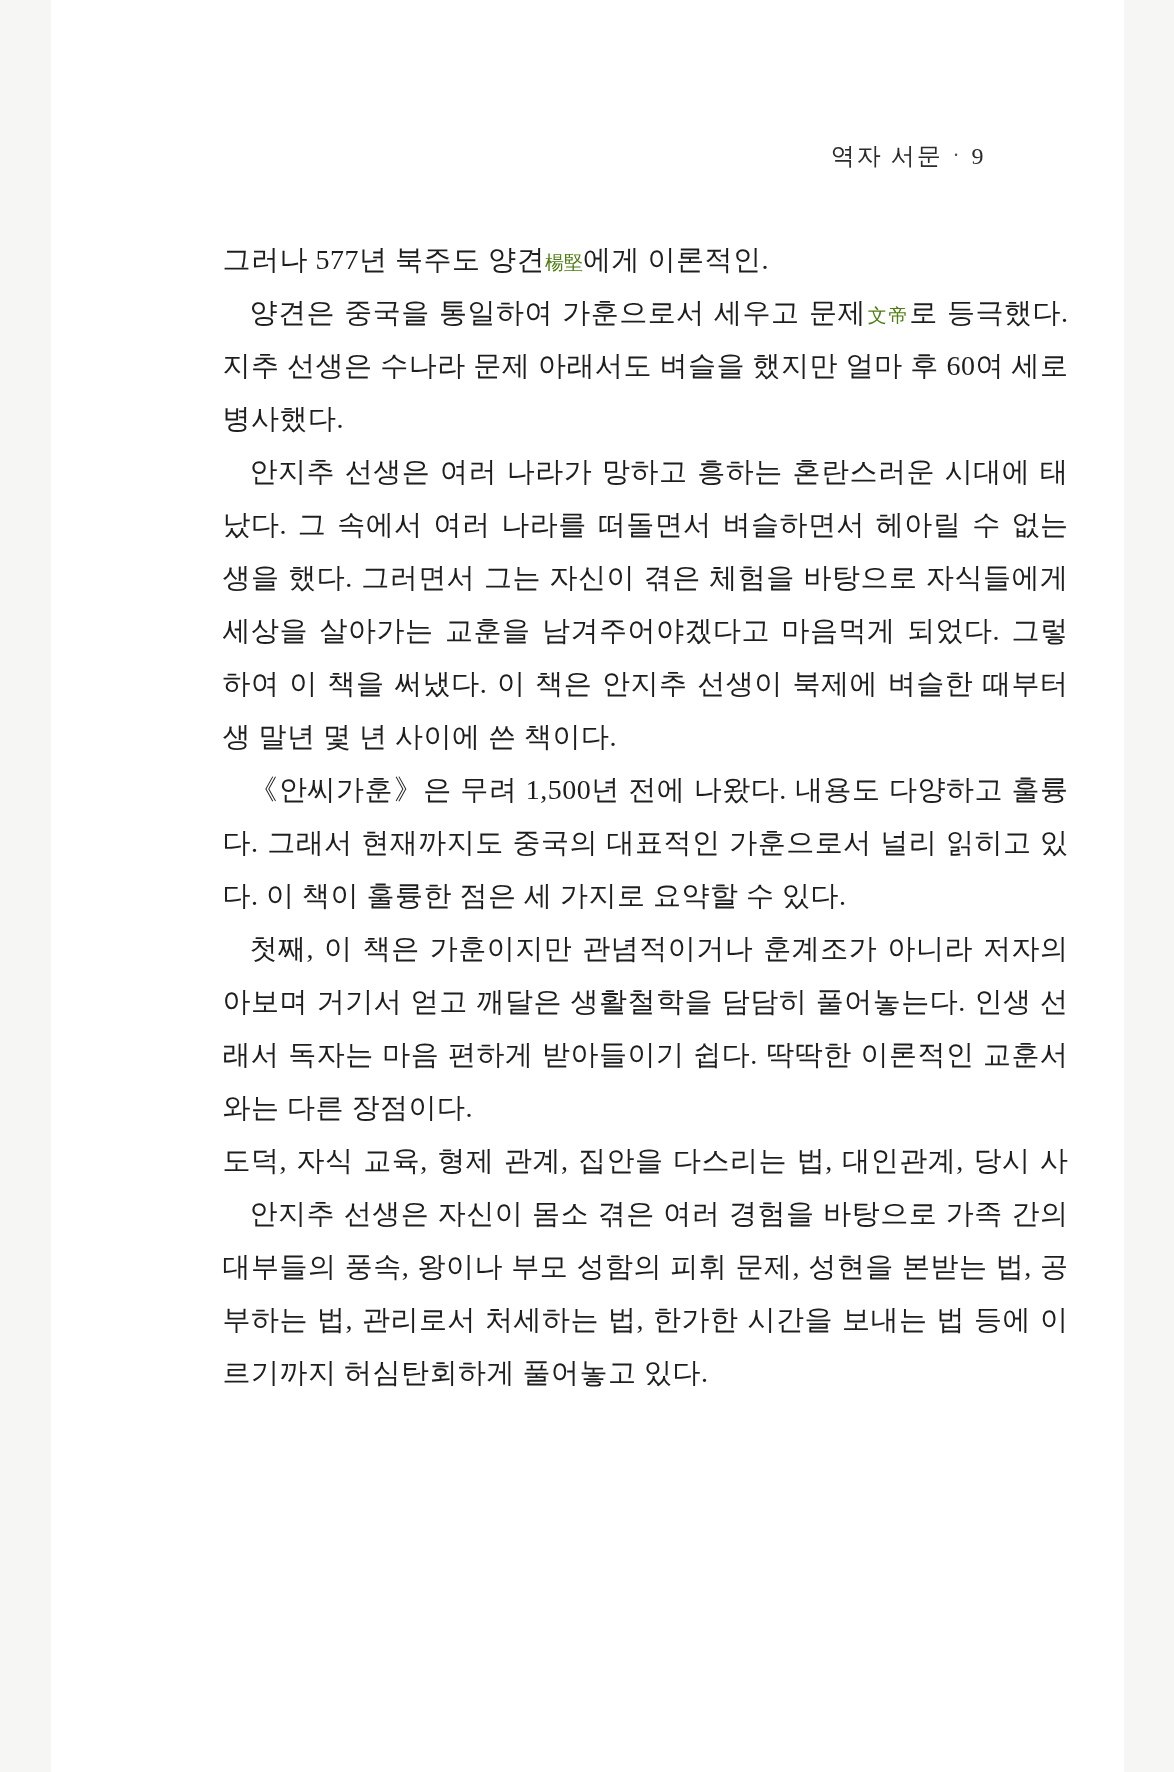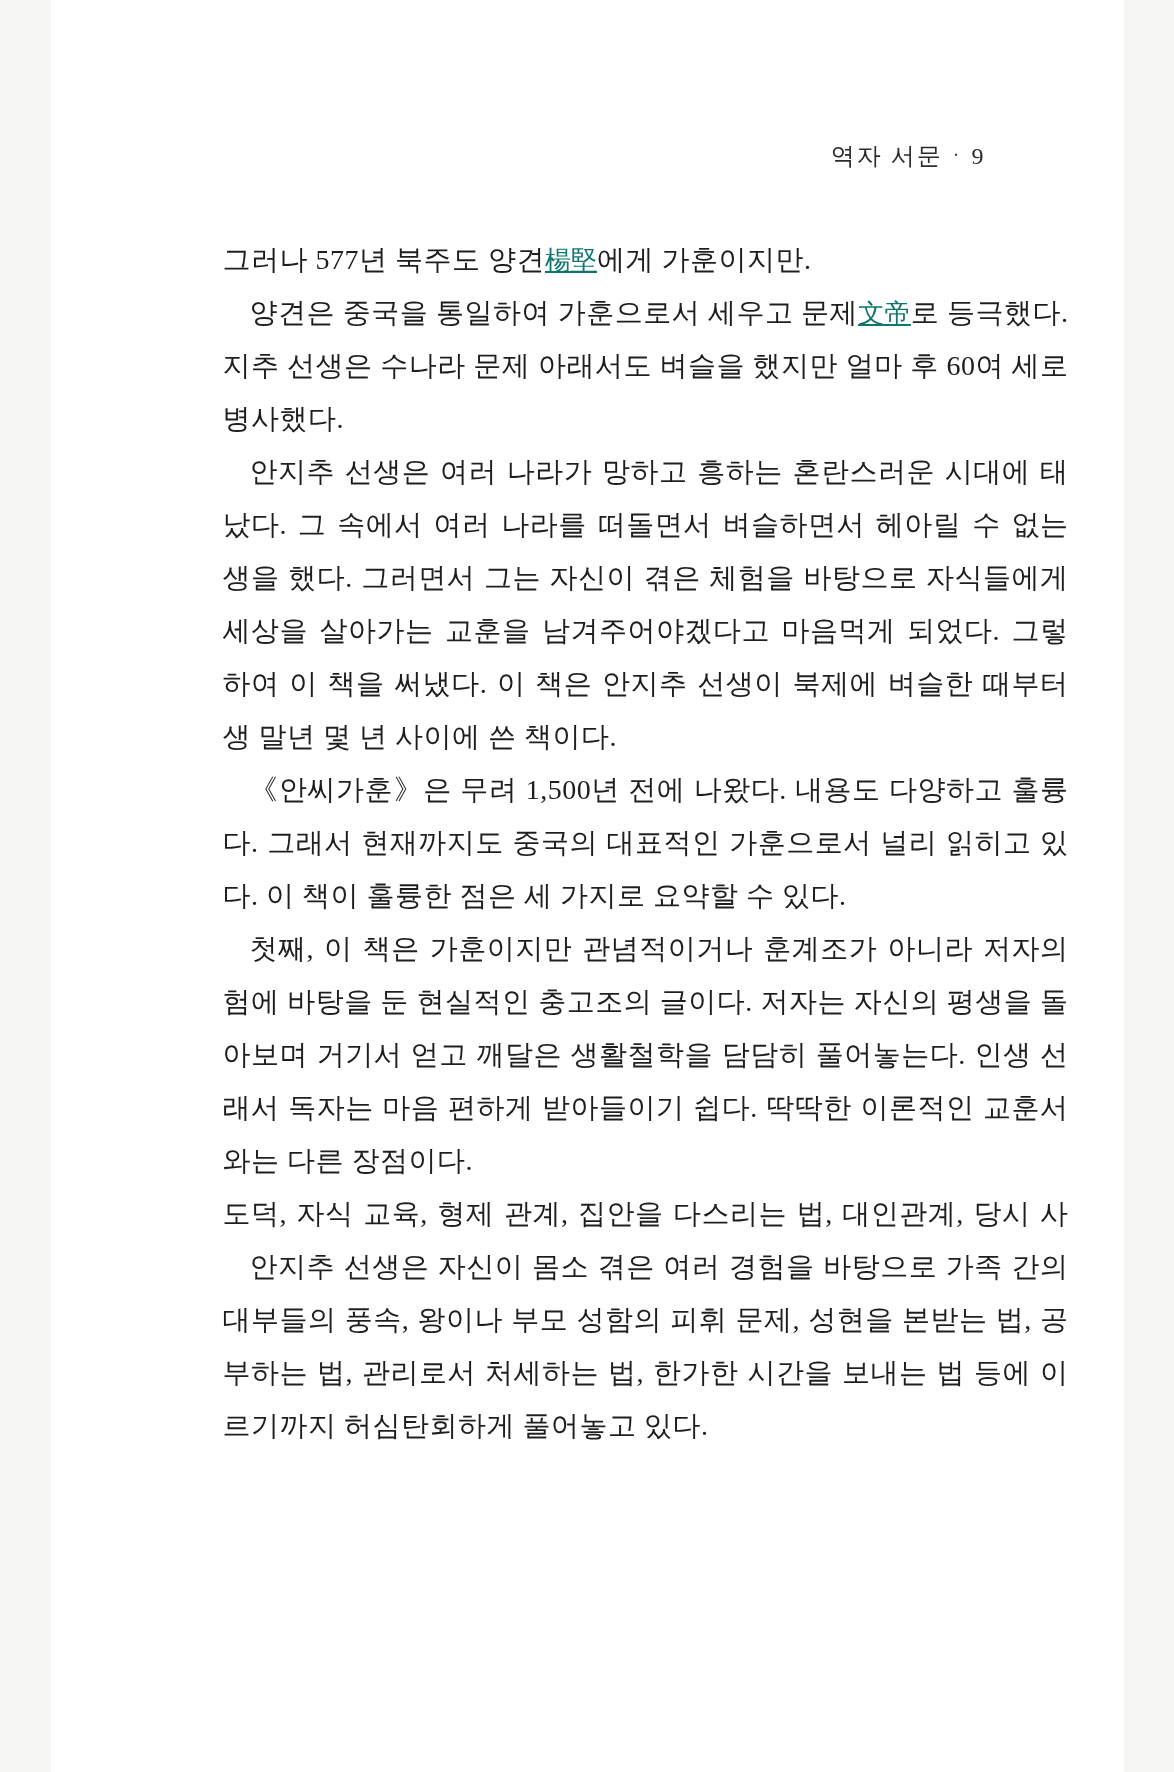--- a/index.html
+++ b/index.html
@@ -49,51 +49,49 @@
     overflow: hidden;
     color: #1e1e1e;
   }
   .line.indent {
     padding-left: 27px;
   }
   .line.para-end {
     text-align-last: left;
   }
   .hanja {
-    font-size: 26px;
+    font-size: 19px;
     letter-spacing: 0;
-    color: #0f766e;
-    text-decoration: underline;
+    color: #4d7c0f;
   }
 </style>
 </head>
 <body>
 
 <div class="page">
 
   <div class="running-header">
     <span>역자 서문</span><span class="dot-sep">·</span><span>9</span>
   </div>
 
   <main class="body-text" id="body-text">
-      <div class="line para-end"><span>그러나 577년 북주도 양견</span><span class="hanja">楊堅</span><span>에게 가훈이지만.</span></div>
+      <div class="line para-end"><span>그러나 577년 북주도 양견</span><span class="hanja">楊堅</span><span>에게 이론적인.</span></div>
       <div class="line indent"><span>양견은 중국을 통일하여 가훈으로서 세우고 문제</span><span class="hanja">文帝</span><span>로 등극했다. 안</span></div>
       <div class="line"><span>지추 선생은 수나라 문제 아래서도 벼슬을 했지만 얼마 후 60여 세로</span></div>
       <div class="line para-end"><span>병사했다.</span></div>
       <div class="line indent"><span>안지추 선생은 여러 나라가 망하고 흥하는 혼란스러운 시대에 태어</span></div>
       <div class="line"><span>났다. 그 속에서 여러 나라를 떠돌면서 벼슬하면서 헤아릴 수 없는 고</span></div>
       <div class="line"><span>생을 했다. 그러면서 그는 자신이 겪은 체험을 바탕으로 자식들에게</span></div>
       <div class="line"><span>세상을 살아가는 교훈을 남겨주어야겠다고 마음먹게 되었다. 그렇게</span></div>
       <div class="line"><span>하여 이 책을 써냈다. 이 책은 안지추 선생이 북제에 벼슬한 때부터</span></div>
       <div class="line para-end"><span>생 말년 몇 년 사이에 쓴 책이다.</span></div>
       <div class="line indent"><span>《안씨가훈》은 무려 1,500년 전에 나왔다. 내용도 다양하고 훌륭하</span></div>
       <div class="line"><span>다. 그래서 현재까지도 중국의 대표적인 가훈으로서 널리 읽히고 있</span></div>
       <div class="line para-end"><span>다. 이 책이 훌륭한 점은 세 가지로 요약할 수 있다.</span></div>
       <div class="line indent"><span>첫째, 이 책은 가훈이지만 관념적이거나 훈계조가 아니라 저자의 체</span></div>
-      <div class="line"><span>험에 바탕을 둔 현실적인 충고조의 글이다. 저자는 자신의 평생을 돌</span></div>
       <div class="line"><span>아보며 거기서 얻고 깨달은 생활철학을 담담히 풀어놓는다. 인생 선</span></div>
       <div class="line"><span>래서 독자는 마음 편하게 받아들이기 쉽다. 딱딱한 이론적인 교훈서</span></div>
       <div class="line para-end"><span>와는 다른 장점이다.</span></div>
       <div class="line"><span>도덕, 자식 교육, 형제 관계, 집안을 다스리는 법, 대인관계, 당시 사</span></div>
       <div class="line indent"><span>안지추 선생은 자신이 몸소 겪은 여러 경험을 바탕으로 가족 간의</span></div>
       <div class="line"><span>대부들의 풍속, 왕이나 부모 성함의 피휘 문제, 성현을 본받는 법, 공</span></div>
       <div class="line"><span>부하는 법, 관리로서 처세하는 법, 한가한 시간을 보내는 법 등에 이</span></div>
       <div class="line para-end"><span>르기까지 허심탄회하게 풀어놓고 있다.</span></div>
     </main>
 

